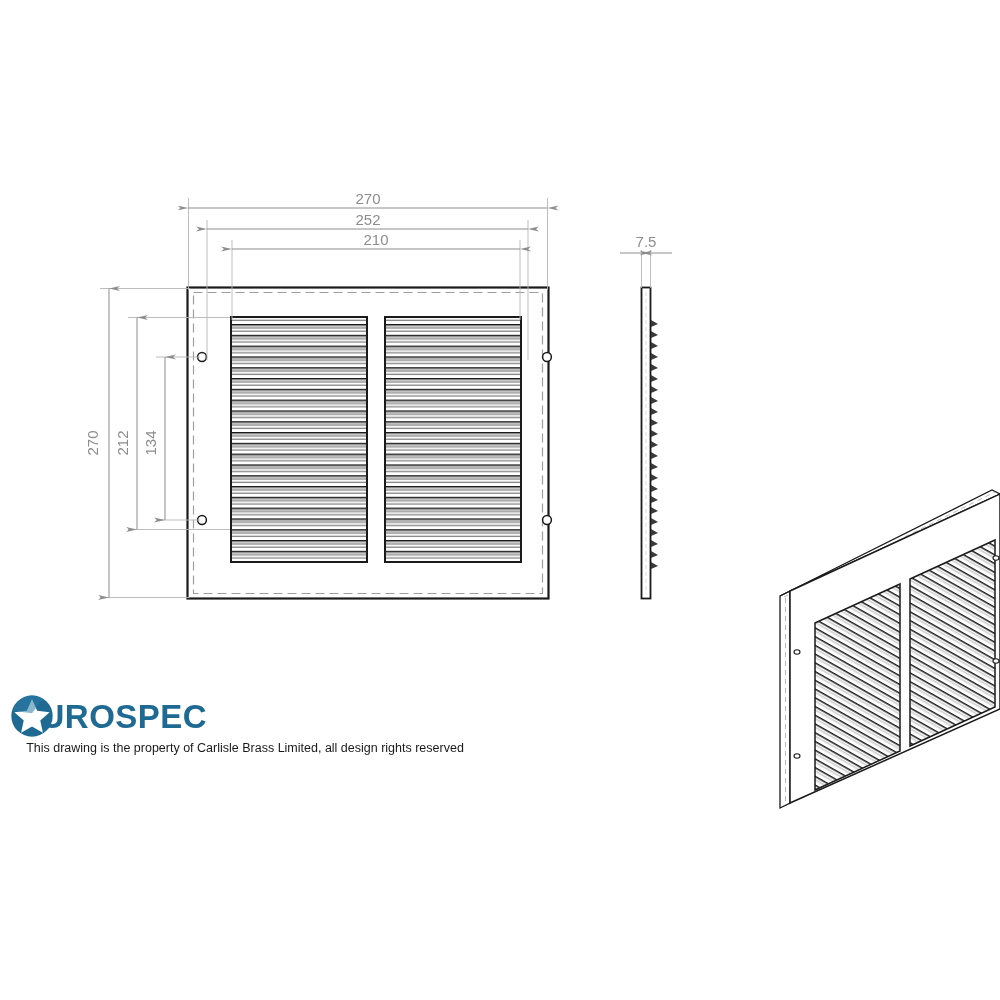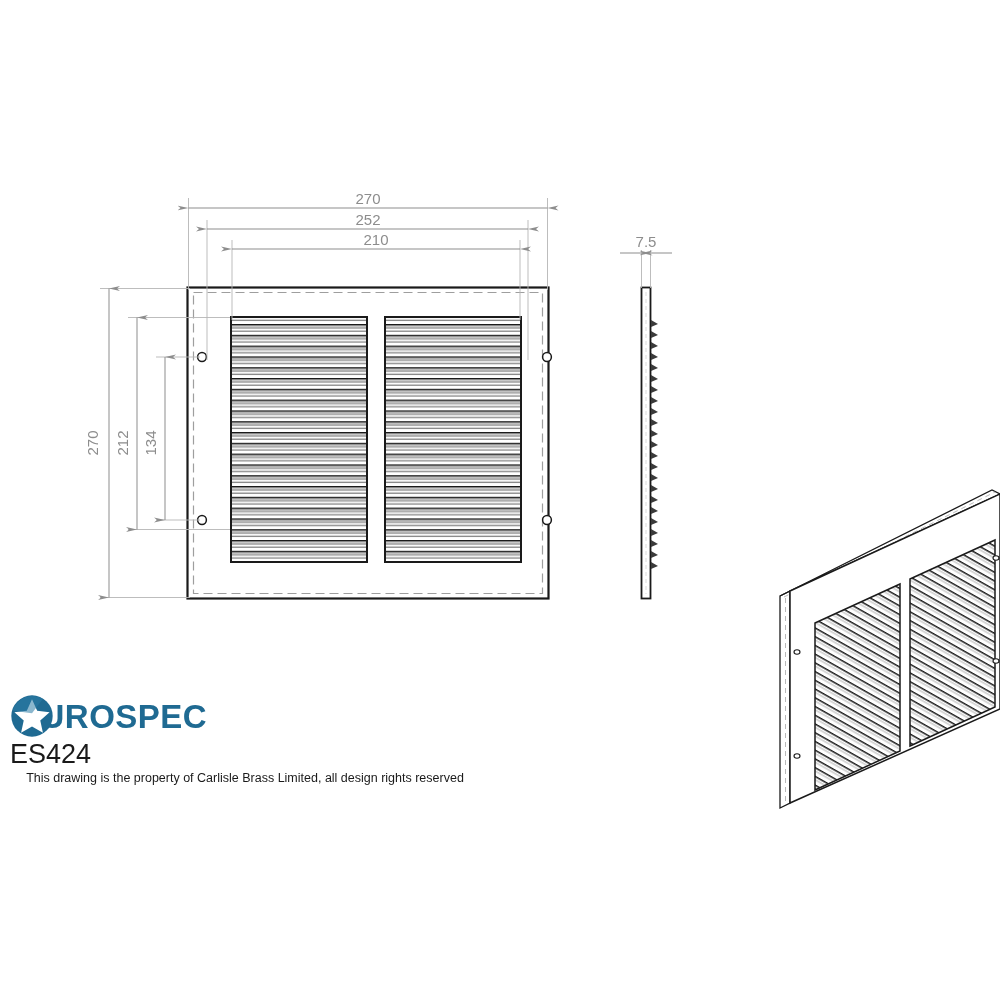--- a/index.html
+++ b/index.html
@@ -184,17 +184,16 @@
   <div class="brandwrap">
     <div class="brandrow">
       <svg class="logo-mark" viewBox="0 0 100 100">
         <circle cx="50" cy="50" r="47" fill="#1f6a92"></circle>
         <path d="M50,12 L61.8,38.2 L90,41.2 L68.8,60.2 L74.8,88 L50,73.6
                  L25.2,88 L31.2,60.2 L10,41.2 L38.2,38.2 Z" fill="#ffffff"></path>
         <path d="M6,38 A47,47 0 0 1 75,11 L50,44 Z" fill="#2b7ba6" opacity="0.55"></path>
       </svg>
       <span class="brandname" style="color:#1f6a92">EUROSPEC</span>
     </div>
-    <div class="modelcode">ES424</div>
     <div class="copyline">This drawing is the property of Carlisle Brass Limited, all design rights reserved</div>
   </div>
 
 </div>
 
 </body></html>

